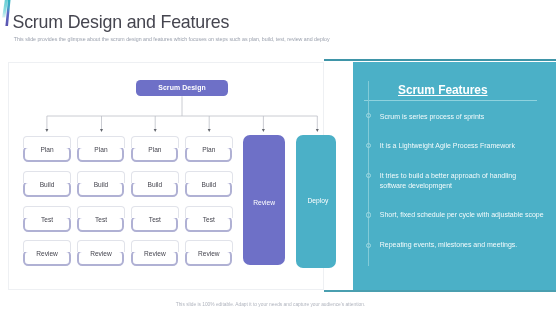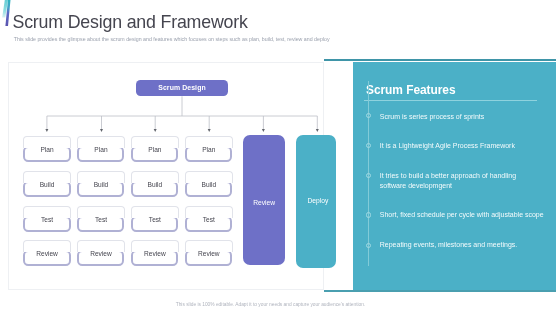--- a/index.html
+++ b/index.html
@@ -27,21 +27,21 @@
   .cell-back{position:absolute;left:0.3px;right:0.6px;top:10.0px;height:16.1px;box-sizing:border-box;
              background:#fff;border:2.1px solid #b0b1d4;border-radius:5.2px;}
   .cell-front{position:absolute;left:0;right:0;top:0;height:12.0px;box-sizing:border-box;
               background:#fff;border:0.75px solid #e1e3ea;border-bottom:none;
               border-radius:4px 4px 0 0;}
   .cell-txt{position:absolute;left:0;right:0;top:10.2px;text-align:center;color:#45454f;font-size:6.6px;transform:translateZ(0);}
   .bigbox{position:absolute;border-radius:7px;}
   .biglabel{position:absolute;color:#ffffff;font-size:6.7px;white-space:nowrap;transform:translateZ(0);}
 
   
-  .rp-title{position:absolute;left:366px;top:83.0px;font-size:11.95px;font-weight:bold;color:#fff;letter-spacing:-0.05px;transform:translateZ(0);}
+  .rp-title{position:absolute;left:398px;top:83.0px;font-size:11.95px;font-weight:bold;color:#fff;letter-spacing:-0.05px;transform:translateZ(0);text-decoration:underline;}
   .rp-rule{position:absolute;left:363.6px;top:99.7px;width:173.2px;height:0.9px;background:#8ed2de;}
   .rp-vline{position:absolute;left:368.0px;top:80.5px;width:1.1px;height:185px;background:#82cbd8;}
   .rp-item{position:absolute;left:379.8px;color:#f4fbfc;font-size:6.99px;line-height:9.6px;transform:translateZ(0);}
   .rp-dot{position:absolute;width:5.4px;height:5.4px;border:0.85px solid #9ed8e2;border-radius:50%;background:transparent;box-sizing:border-box;}
 
   .footer{position:absolute;left:0;width:541px;top:301.5px;text-align:center;font-size:4.83px;color:#b0b4be;}
 </style>
 </head>
 <body>
 
@@ -58,21 +58,21 @@
       <linearGradient id="gB" x1="0" y1="0" x2="0" y2="1">
         <stop offset="0" stop-color="#66cdd4"></stop>
         <stop offset="0.6" stop-color="#8fdde0"></stop>
         <stop offset="1" stop-color="#d6f0f2"></stop>
       </linearGradient>
     </defs>
     <polygon points="4.8,0 7.9,0 5.3,17.4 2.2,17.4" fill="url(#gB)"></polygon>
     <polygon points="7.9,0 10.5,0 8.0,25.9 5.4,25.9" fill="url(#gA)"></polygon>
   </svg>
 
-  <div class="slide-title">Scrum Design and Framework</div>
+  <div class="slide-title">Scrum Design and Features</div>
   <div class="slide-sub">This slide provides the glimpse about the scrum design and features which focuses on steps such as plan, build, test, review and deploy</div>
 
   <div class="teal-rule"></div>
   <div class="teal-rule-b"></div>
   <div class="left-panel"></div>
   <div class="right-panel"></div>
 
   <div class="node root-node" style="left:136px;top:79.5px;width:92px;height:16.5px;">Scrum Design</div>
 
   <svg id="connectors" style="position:absolute;left:0;top:0;width:560px;height:315px;pointer-events:none;">

